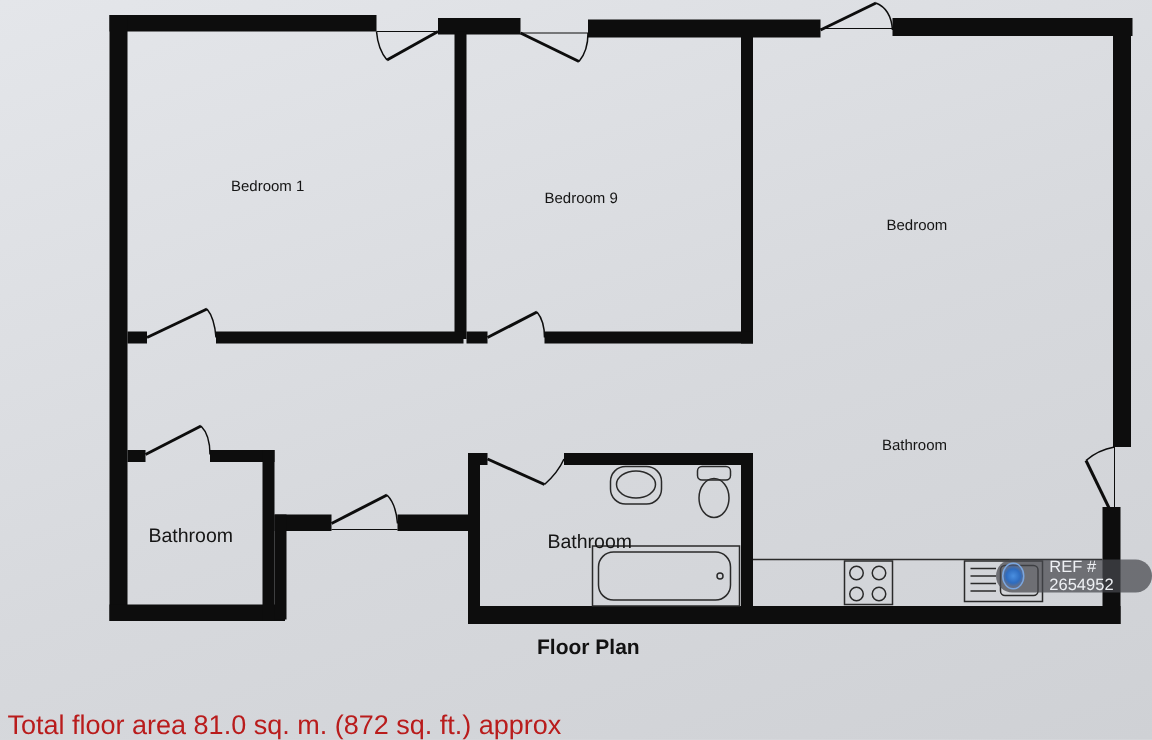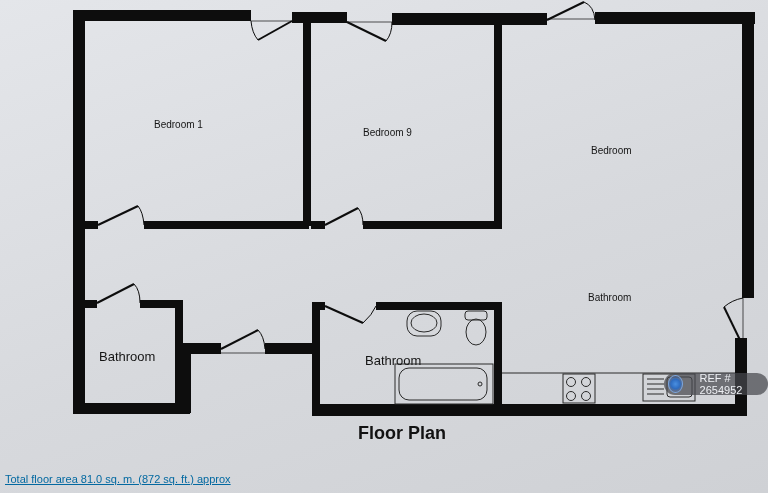--- a/index.html
+++ b/index.html
@@ -1,22 +1,22 @@
 <!DOCTYPE html>
 <html><head>
 <meta charset="utf-8">
 <style>
   html,body{margin:0;padding:0;}
   body{width:768px;height:493px;overflow:hidden;background:#d6d8dc;font-family:"Liberation Sans",sans-serif;position:relative;}
   .paper{position:absolute;inset:0;background:linear-gradient(160deg,#e4e6ea 0%,#d7d9dd 55%,#cfd1d5 100%);}
   svg.plan{position:absolute;left:0;top:0;}
   .room-label{position:absolute;color:#151515;font-size:10px;white-space:nowrap;}
   .small-label{font-size:13px;}
-  .title{position:absolute;left:358px;top:423px;font-size:18px;font-weight:bold;color:#121212;}
-  .area{position:absolute;left:5px;top:473px;font-size:11px;color:#0369a1;text-decoration:underline;}
+  .title{position:absolute;left:358px;top:423px;font-size:14px;font-weight:bold;color:#121212;}
+  .area{position:absolute;left:5px;top:473px;font-size:18px;color:#b91c1c;}
   .ref-badge{position:absolute;left:664px;top:373px;height:22px;padding:0 8px 0 4px;border-radius:11px;background:rgba(70,72,78,0.72);display:flex;align-items:center;gap:17px;color:#eef0f4;font-size:11px;}
   .ref-icon{width:16px;height:16px;border-radius:50%;background:radial-gradient(circle,#4a8fe0 0%,#2e6cc0 45%,rgba(80,110,170,0.4) 70%);border:1px solid #7aa6e0;}
 </style>
 </head>
 <body>
 
 <div class="paper"></div>
 
 <svg class="plan" width="768" height="493" viewBox="0 0 768 493">
   <g fill="#0d0d0d">

